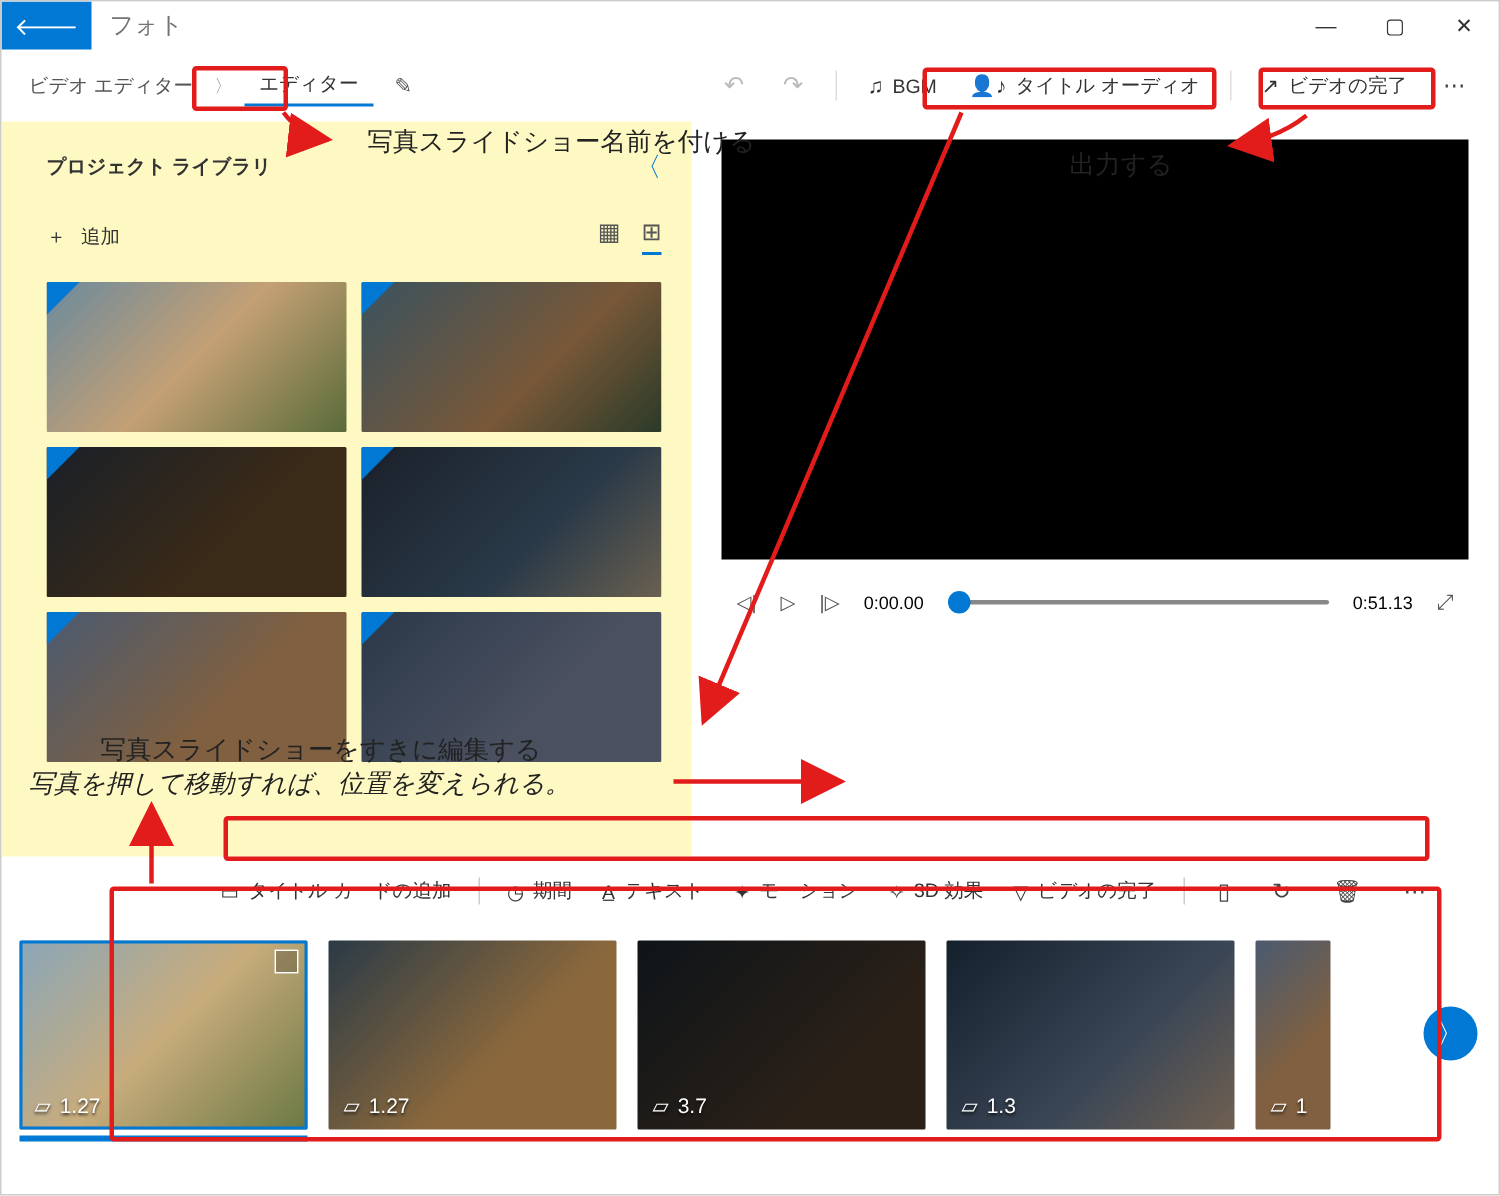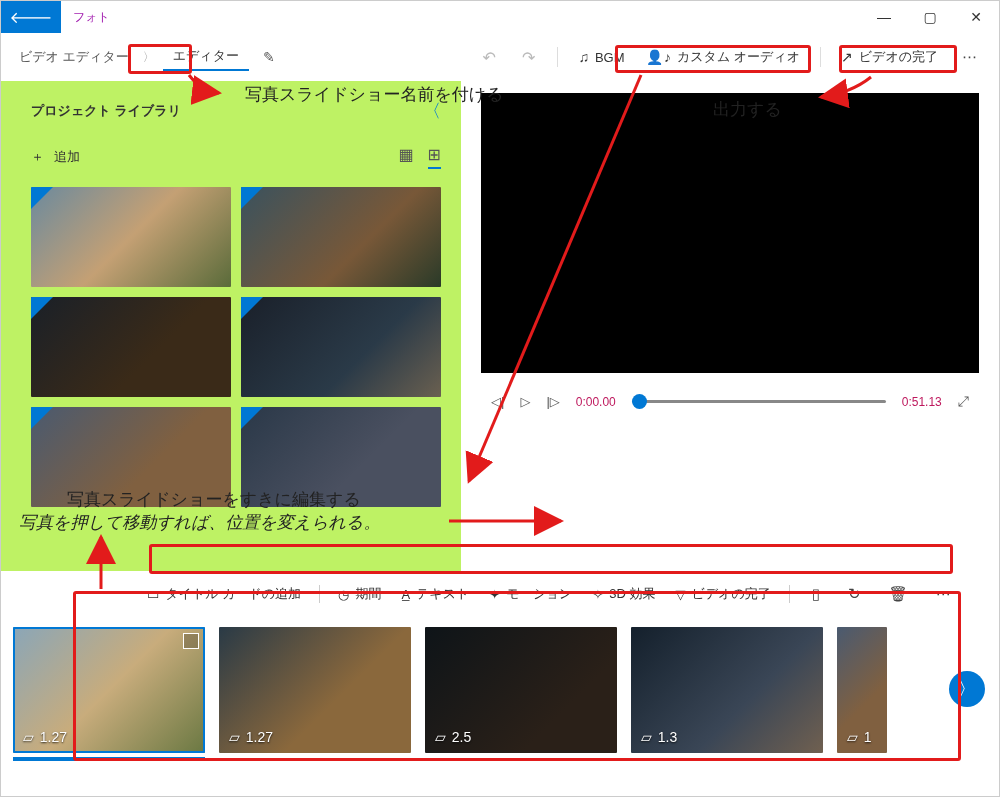--- a/index.html
+++ b/index.html
@@ -1,39 +1,39 @@
 <!DOCTYPE html>
 <html><head>
 <meta charset="utf-8">
 <style>
 * { box-sizing: border-box; margin: 0; padding: 0; font-family: "Yu Gothic UI", "Meiryo", "Segoe UI", sans-serif; }
 body { width: 1000px; height: 797px; background: #fff; position: relative; overflow: hidden; border: 1px solid #ccc; }
 
 
 .titlebar { height: 32px; display: flex; align-items: center; background: #fff; }
 .back-btn { width: 60px; height: 32px; background: #0078d4; color: #fff; display: flex; align-items: center; justify-content: center; font-size: 16px; }
-.app-title { margin-left: 12px; font-size: 12px; color: #a21caf; }
+.app-title { margin-left: 12px; font-size: 16px; color: #737373; }
 .win-controls { margin-left: auto; display: flex; }
 .win-controls div { width: 46px; height: 32px; display: flex; align-items: center; justify-content: center; font-size: 14px; color: #333; }
 
 
 .toolbar { height: 48px; display: flex; align-items: center; padding: 0 12px; gap: 6px; font-size: 13px; color: #333; }
 .breadcrumb-item { padding: 4px 6px; color: #555; }
 .chev { color: #999; font-size: 12px; padding: 0 2px; }
 .album-link { padding: 4px 10px; color: #333; border-bottom: 2px solid #0078d4; }
 .edit-pencil { padding: 0 8px; color: #555; font-size: 14px; }
 .history-btn { padding: 0 10px; color: #bbb; font-size: 16px; }
 .toolbar-gap { flex: 1; }
 .sep { width: 1px; height: 20px; background: #ddd; margin: 0 6px; }
 .tool-btn { display: flex; align-items: center; gap: 6px; padding: 4px 8px; font-size: 13px; color: #333; }
 .tool-btn .ic { font-size: 14px; }
 
 
 .main { display: flex; height: 490px; }
-.sidebar { width: 460px; padding: 12px 20px 0 30px; background: #bef264; position: relative; }
+.sidebar { width: 460px; padding: 12px 20px 0 30px; background: #fef9c3; position: relative; }
 .lib-header { display: flex; align-items: center; justify-content: space-between; font-size: 13px; font-weight: 600; color: #333; padding: 6px 0 12px; }
 .lib-header .chev2 { color: #0078d4; font-size: 18px; font-weight: normal; }
 .add-row { display: flex; align-items: center; justify-content: space-between; padding: 10px 0 18px; }
 .add-btn { display: flex; align-items: center; gap: 10px; font-size: 13px; color: #333; }
 .view-icons { display: flex; gap: 14px; color: #555; }
 .view-icons .active { border-bottom: 2px solid #0078d4; padding-bottom: 3px; }
 .thumbs { display: grid; grid-template-columns: 1fr 1fr; gap: 10px; overflow: hidden; max-height: 340px; }
 .thumb { position: relative; height: 100px; background: #3a4a55; border-radius: 1px; overflow: hidden; }
 .thumb .corner { position: absolute; top: 0; left: 0; width: 0; height: 0; border-top: 22px solid #0078d4; border-right: 22px solid transparent; }
 .thumb.t1 { background: linear-gradient(135deg,#6b8a9e 0%, #c4a074 50%, #5a6b3a 100%); }
@@ -41,21 +41,21 @@
 .thumb.t3 { background: linear-gradient(135deg,#1a2028 0%, #3a2a18 60%); }
 .thumb.t4 { background: linear-gradient(135deg,#1a202a 0%, #2a3a48 60%, #6a6050 100%); }
 .thumb.t5 { background: linear-gradient(135deg,#4a5a70 0%, #806040 60%); }
 .thumb.t6 { background: linear-gradient(135deg,#2a3848 0%, #4a5060 60%); }
 
 .preview-col { flex: 1; padding: 12px 20px 0 20px; }
 .video-box { width: 100%; height: 280px; background: #000; }
 
 .controls { display: flex; align-items: center; gap: 16px; padding: 20px 10px 0; font-size: 13px; color: #333; }
 .playctl { font-size: 13px; color: #555; }
-.time { font-size: 12px; color: #be185d; }
+.time { font-size: 12px; color: #000000; }
 .slider-track { position: relative; flex: 1; height: 3px; background: #888; border-radius: 2px; }
 .slider-knob { position: absolute; left: 0; top: -6px; width: 15px; height: 15px; border-radius: 50%; background: #0078d4; }
 .fullscreen-ic { font-size: 14px; color: #555; }
 
 
 .clip-toolbar { display: flex; align-items: center; gap: 8px; padding: 4px 10px; margin: 8px 10px 0 130px; font-size: 13px; color: #333; }
 .clip-btn { display: flex; align-items: center; gap: 6px; padding: 2px 6px; }
 .clip-sep { width: 1px; height: 18px; background: #ccc; margin: 0 4px; }
 .ic-only { padding: 2px 10px; color: #444; font-size: 15px; }
 
@@ -114,21 +114,21 @@
   <span class="toolbar-gap"></span>
   <span class="history-btn">↶</span>
   <span class="history-btn">↷</span>
   <span class="sep"></span>
   <span class="tool-btn">
       <span class="ic">♫</span>
       <span>BGM</span>
     </span>
   <span class="tool-btn">
       <span class="ic">👤♪</span>
-      <span>カスタム オーディオ</span>
+      <span>タイトル オーディオ</span>
     </span>
   <span class="sep"></span>
   <span class="tool-btn">
       <span class="ic">↗</span>
       <span>ビデオの完了</span>
     </span>
   <span class="ic-only">⋯</span>
 </div>
 
 <div class="main">
@@ -228,21 +228,21 @@
   </div>
   <div class="clip c2">
     <div class="dur">
         <span class="pic-ic">▱</span>
         <span>1.27</span>
       </div>
   </div>
   <div class="clip c3">
     <div class="dur">
         <span class="pic-ic">▱</span>
-        <span>2.5</span>
+        <span>3.7</span>
       </div>
   </div>
   <div class="clip c4">
     <div class="dur">
         <span class="pic-ic">▱</span>
         <span>1.3</span>
       </div>
   </div>
   <div class="clip c5">
     <div class="dur">

